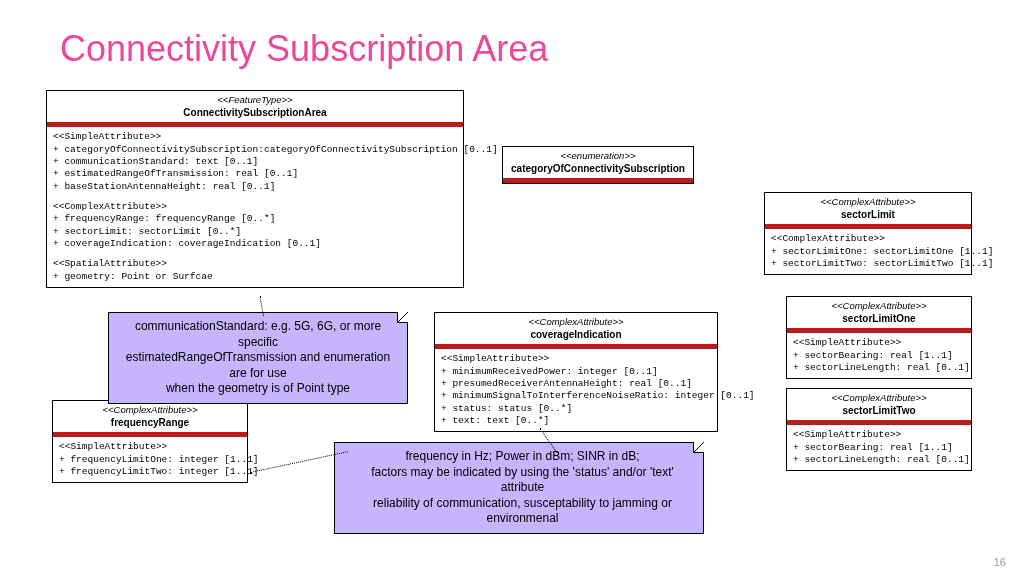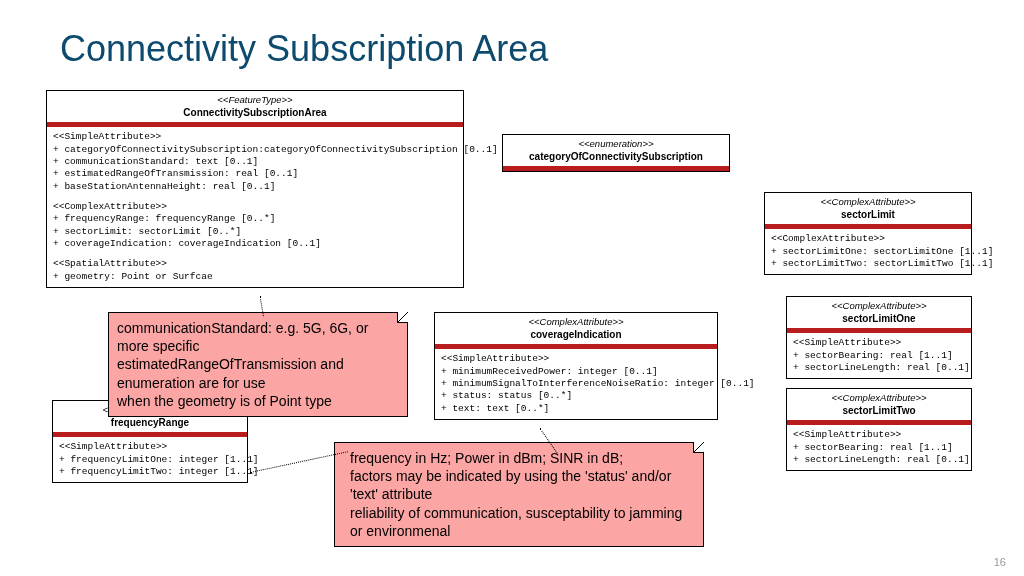--- a/index.html
+++ b/index.html
@@ -10,21 +10,21 @@
     font-family: Arial, Helvetica, sans-serif;
     position: relative;
     overflow: hidden;
   }
   .title {
     position: absolute;
     top: 28px;
     left: 60px;
     font-size: 36px;
     font-weight: 400;
-    color: #0c4a6e;
+    color: #ec4899;
   }
   .uml-box {
     position: absolute;
     border: 1px solid #000;
     background: #fff;
     font-size: 10px;
     line-height: 1.3;
   }
   .uml-header {
     text-align: center;
@@ -49,24 +49,25 @@
   }
   .uml-attr {
     display: block;
     font-size: 9.5px;
     white-space: nowrap;
   }
   .uml-body .group + .group { margin-top: 8px; }
   .note {
     position: absolute;
     border: 1px solid #000;
-    background: #fca5a5;
-    font-size: 14px;
+    background: #c4b5fd;
+    font-size: 12px;
     line-height: 1.3;
     padding: 6px 8px;
+    text-align: center;
   }
   .note::after {
     content: "";
     position: absolute;
     top: -1px;
     right: -1px;
     width: 10px;
     height: 10px;
     background: linear-gradient(135deg, #fff 0 49%, #000 49% 51%, #fff 51% 100%);
     border-left: 1px solid #000;
@@ -109,21 +110,21 @@
       <span class="uml-attr">+ sectorLimit: sectorLimit [0..*]</span>
       <span class="uml-attr">+ coverageIndication: coverageIndication [0..1]</span>
     </div>
     <div class="group">
       <span class="uml-section">&lt;&lt;SpatialAttribute&gt;&gt;</span>
       <span class="uml-attr">+ geometry: Point or Surfcae</span>
     </div>
   </div>
 </div>
 
-<div class="uml-box" style="left:502px; top:134px; width:228px;">
+<div class="uml-box" style="left:502px; top:146px; width:192px;">
   <div class="uml-header">
     <div class="uml-stereotype">&lt;&lt;enumeration&gt;&gt;</div>
     <div class="uml-name">categoryOfConnectivitySubscription</div>
   </div>
 </div>
 
 <div class="uml-box" style="left:764px; top:192px; width:208px;">
   <div class="uml-header">
     <div class="uml-stereotype">&lt;&lt;ComplexAttribute&gt;&gt;</div>
     <div class="uml-name">sectorLimit</div>
@@ -136,20 +137,21 @@
 </div>
 
 <div class="uml-box" style="left:434px; top:312px; width:284px;">
   <div class="uml-header">
     <div class="uml-stereotype">&lt;&lt;ComplexAttribute&gt;&gt;</div>
     <div class="uml-name">coverageIndication</div>
   </div>
   <div class="uml-body">
     <span class="uml-section">&lt;&lt;SimpleAttribute&gt;&gt;</span>
     <span class="uml-attr">+ minimumReceivedPower: integer [0..1]</span>
+    <span class="uml-attr">+ presumedReceiverAntennaHeight: real [0..1]</span>
     <span class="uml-attr">+ minimumSignalToInterferenceNoiseRatio: integer [0..1]</span>
     <span class="uml-attr">+ status: status [0..*]</span>
     <span class="uml-attr">+ text: text [0..*]</span>
   </div>
 </div>
 
 <div class="uml-box" style="left:786px; top:296px; width:186px;">
   <div class="uml-header">
     <div class="uml-stereotype">&lt;&lt;ComplexAttribute&gt;&gt;</div>
     <div class="uml-name">sectorLimitOne</div>

